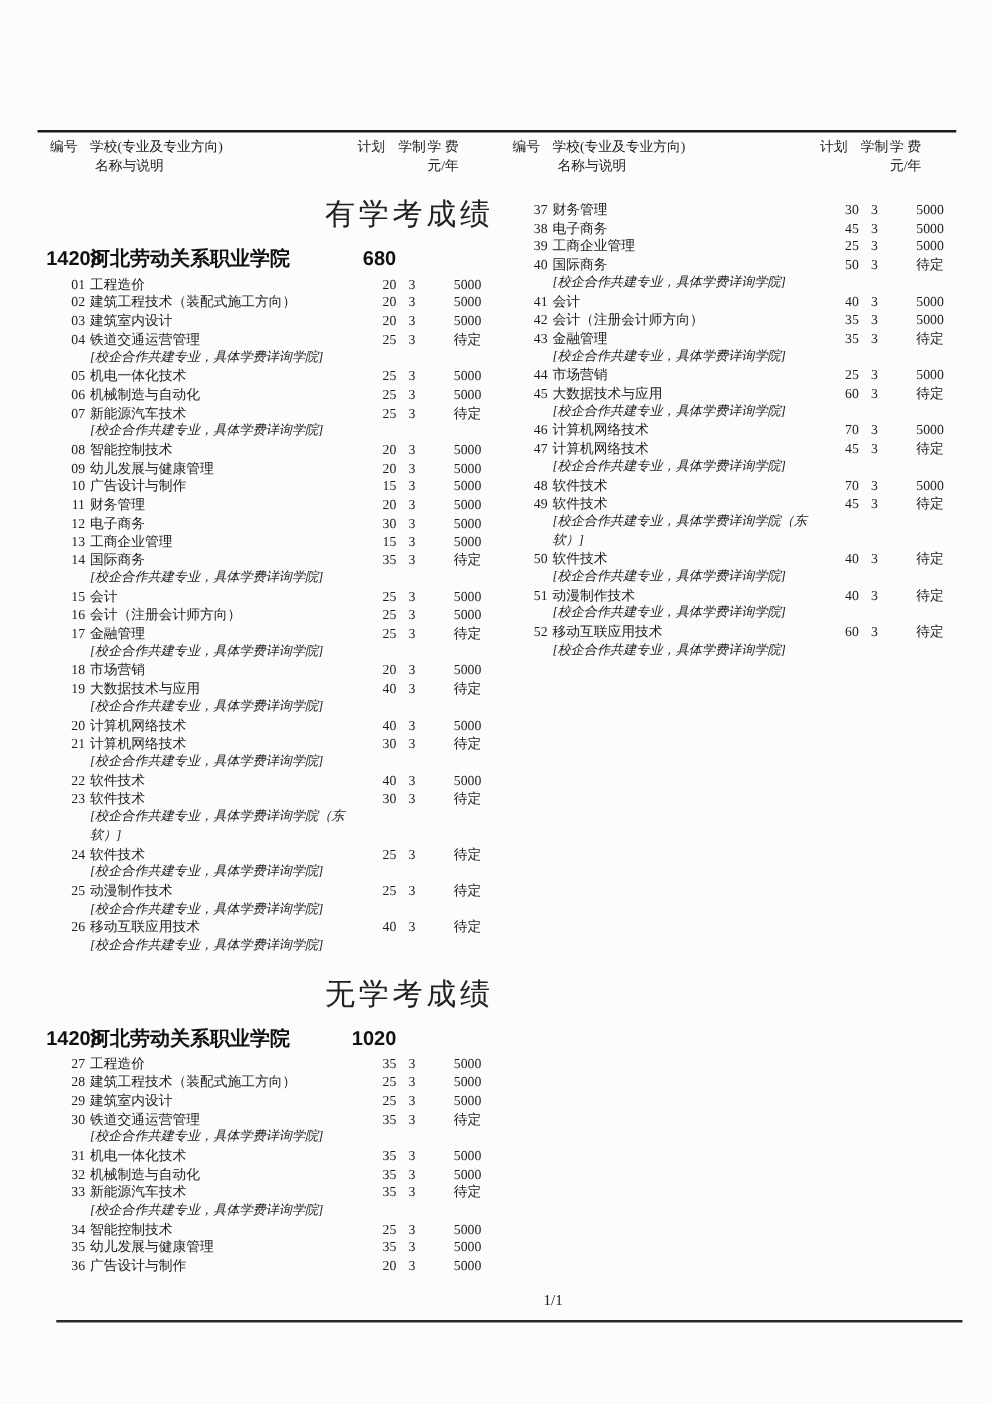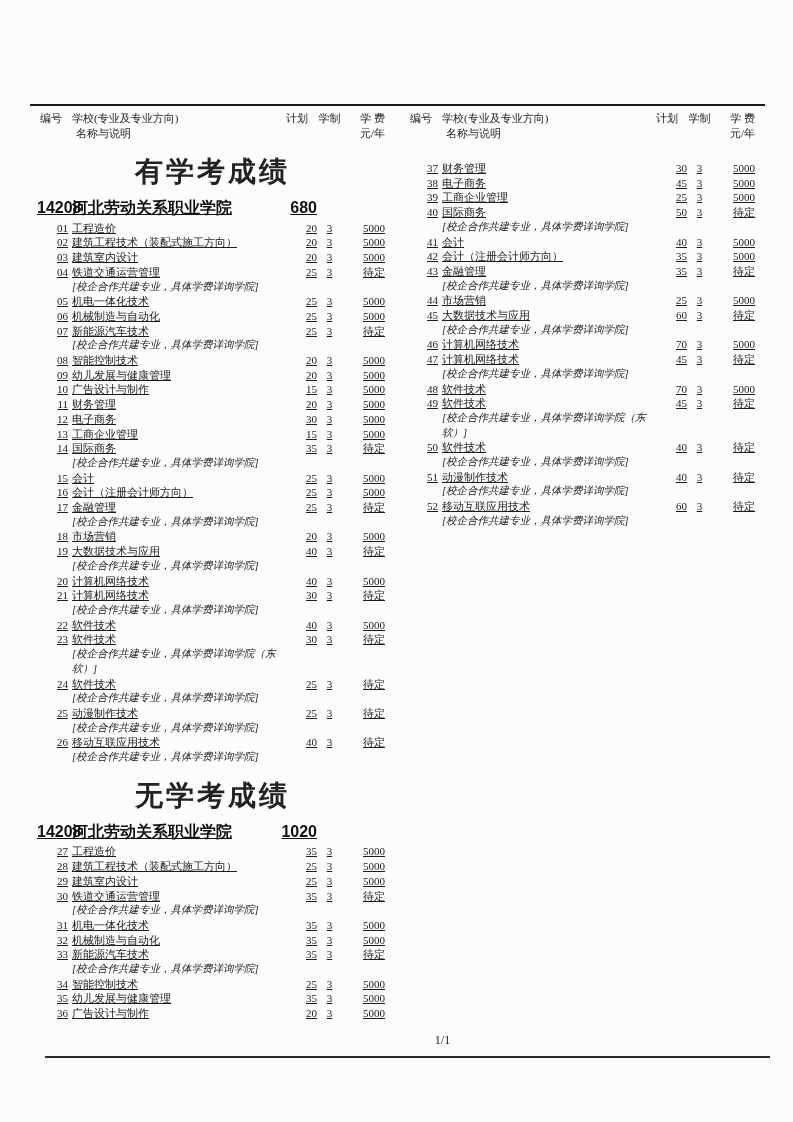--- a/index.html
+++ b/index.html
@@ -27,43 +27,42 @@
   .col{width:365px;}
   
   .grid{
     display:grid;grid-template-columns:42px 205px 40px 25px 43px;
     font-size:11px;line-height:15px;
   }
   .col-header{margin-bottom:0;}
   .col-header .h-no{text-align:center;}
   .col-header .h-plan{text-align:center;}
   .col-header .h-years{text-align:center;}
-  .col-header .h-fee{text-align:right;white-space:pre;}
+  .col-header .h-fee{text-align:left;white-space:pre;}
   .h-name2{padding-left:4px;}
   .rows{margin-top:0;}
   .right-col .rows{margin-top:20px;}
   .row{
     display:grid;grid-template-columns:42px 205px 40px 25px 43px;
-    font-size:11px;line-height:14.7px;text-decoration:underline;
+    font-size:11px;line-height:14.7px;
   }
   .c-no{text-align:right;padding-right:4px;}
   .c-name{padding-left:0;}
   .c-plan{text-align:right;}
   .c-years{text-align:center;}
   .c-fee{text-align:right;}
   .row-school{
     font-family:"Liberation Sans","DejaVu Sans",sans-serif;
     font-weight:bold;font-size:16px;margin:9px 0 5px 0;color:#111;
   }
   .row-school .c-no{text-align:left;padding-left:7px;padding-right:0;}
   .section-heading{
-    font-size:28px;line-height:40px;text-align:center;
+    font-size:24px;line-height:40px;text-align:right;
     letter-spacing:3px;margin:11px 0 8px 0;color:#222;
     font-family:"Liberation Serif","DejaVu Serif",serif;
-    font-weight:bold;
   }
   .note{
     margin-left:42px;max-width:218px;
     font-style:italic;font-size:10.5px;line-height:14.7px;color:#222;
   }
   .page-number{
     position:absolute;top:1033px;left:0;width:100%;
     text-align:center;font-size:12px;color:#1c1c1c;margin-left:46px;
   }
   .bottom-rule{

